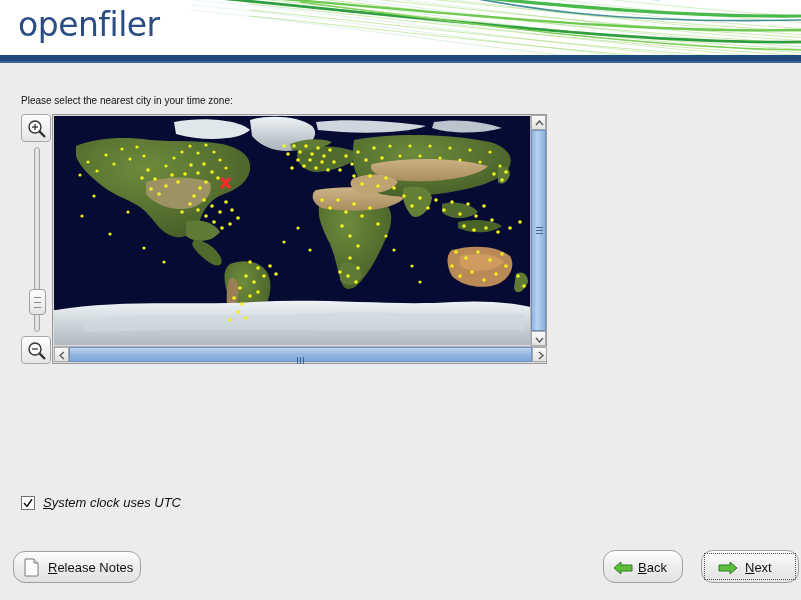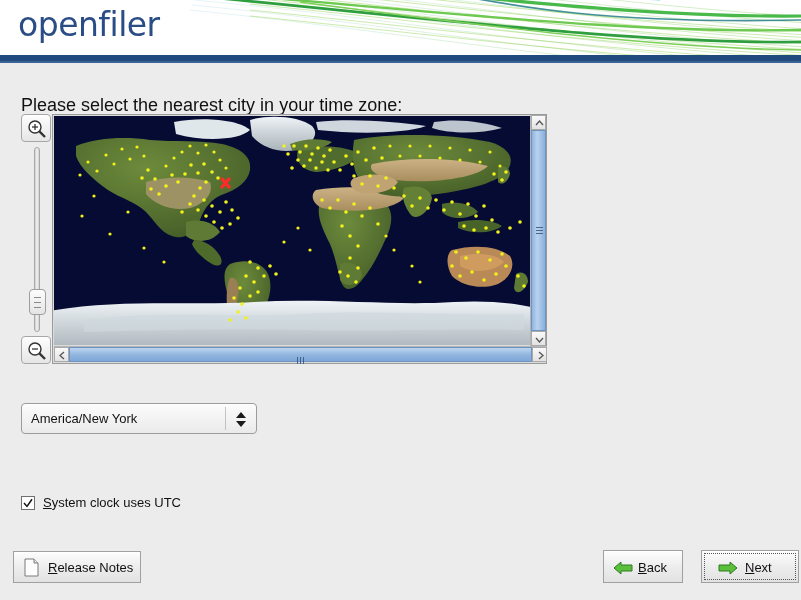--- a/index.html
+++ b/index.html
@@ -33,21 +33,21 @@
   }
 
   
   #content{
     position:absolute;left:0;top:63px;width:801px;height:537px;
     background:#ececec;
   }
 
   #prompt{
     position:absolute;left:21px;top:32px;
-    font-size:18px;color:#111;white-space:nowrap;
+    font-size:10px;color:#111;white-space:nowrap;
   }
 
   
   #mapwrap{
     position:absolute;left:21px;top:51px;width:526px;height:260px;
   }
   
   #zoomcol{position:absolute;left:0;top:0;width:32px;height:250px;}
   .zbtn{
     position:absolute;left:0;width:30px;height:28px;
@@ -133,28 +133,28 @@
   #combo .sep{position:absolute;right:30px;top:3px;width:1px;height:23px;background:#c3c3c3;}
   #combo .arrows{position:absolute;right:8px;top:6px;}
 
   
   #utcrow{position:absolute;left:21px;top:432px;height:18px;}
   #utcbox{
     position:absolute;left:0;top:1px;width:14px;height:14px;
     background:#fff;border:1px solid #6f6f6f;box-sizing:border-box;
   }
   #utcbox svg{position:absolute;left:1px;top:1px;}
-  #utclabel{position:absolute;left:22px;top:0px;font-size:13px;color:#111;white-space:nowrap;}
+  #utclabel{position:absolute;left:22px;top:0px;font-size:13px;color:#111;white-space:nowrap;font-style:italic;}
   .mn{text-decoration:underline;}
 
   
   .btn{
     position:absolute;
     background:linear-gradient(#fdfdfd,#ededed 50%,#e2e2e2);
-    border:1px solid #a0a0a0;border-radius:0;box-sizing:border-box;
+    border:1px solid #a0a0a0;border-radius:12px;box-sizing:border-box;
     box-shadow:inset 0 1px 0 #ffffff;
     font-size:13px;color:#111;
   }
   #relnotes{left:13px;top:488px;width:128px;height:32px;}
   #relnotes .ic{position:absolute;left:10px;top:6px;}
   #relnotes .lb{position:absolute;left:34px;top:8px;}
   #backbtn{left:603px;top:487px;width:80px;height:33px;}
   #backbtn .ic{position:absolute;left:9px;top:9px;}
   #backbtn .lb{position:absolute;left:34px;top:9px;}
   #nextbtn{left:701px;top:487px;width:98px;height:33px;}
@@ -527,30 +527,20 @@
         <div class="sbarrow rt">
           <svg width="9" height="9" viewBox="0 0 9 9">
             <path d="M3,1 L7,4.5 L3,8" fill="none" stroke="#555" stroke-width="1.3"></path>
           </svg>
         </div>
       </div>
     </div>
   </div>
 
 
-  <div id="combo">
-    <span class="val">America/New York</span>
-    <span class="sep"></span>
-    <span class="arrows">
-      <svg width="14" height="19" viewBox="0 0 14 19">
-        <path d="M7,2 L12,8 L2,8 Z" fill="#1a1a1a"></path>
-        <path d="M7,17 L12,11 L2,11 Z" fill="#1a1a1a"></path>
-      </svg>
-    </span>
-  </div>
 
   <div id="utcrow">
     <span id="utcbox">
       <svg width="10" height="10" viewBox="0 0 10 10">
         <path d="M1,5 L4,8.4 L9,1.2" fill="none" stroke="#111" stroke-width="1.5"></path>
       </svg>
     </span>
     <span id="utclabel"><span class="mn">S</span><span>ystem clock uses UTC</span></span>
   </div>
 

